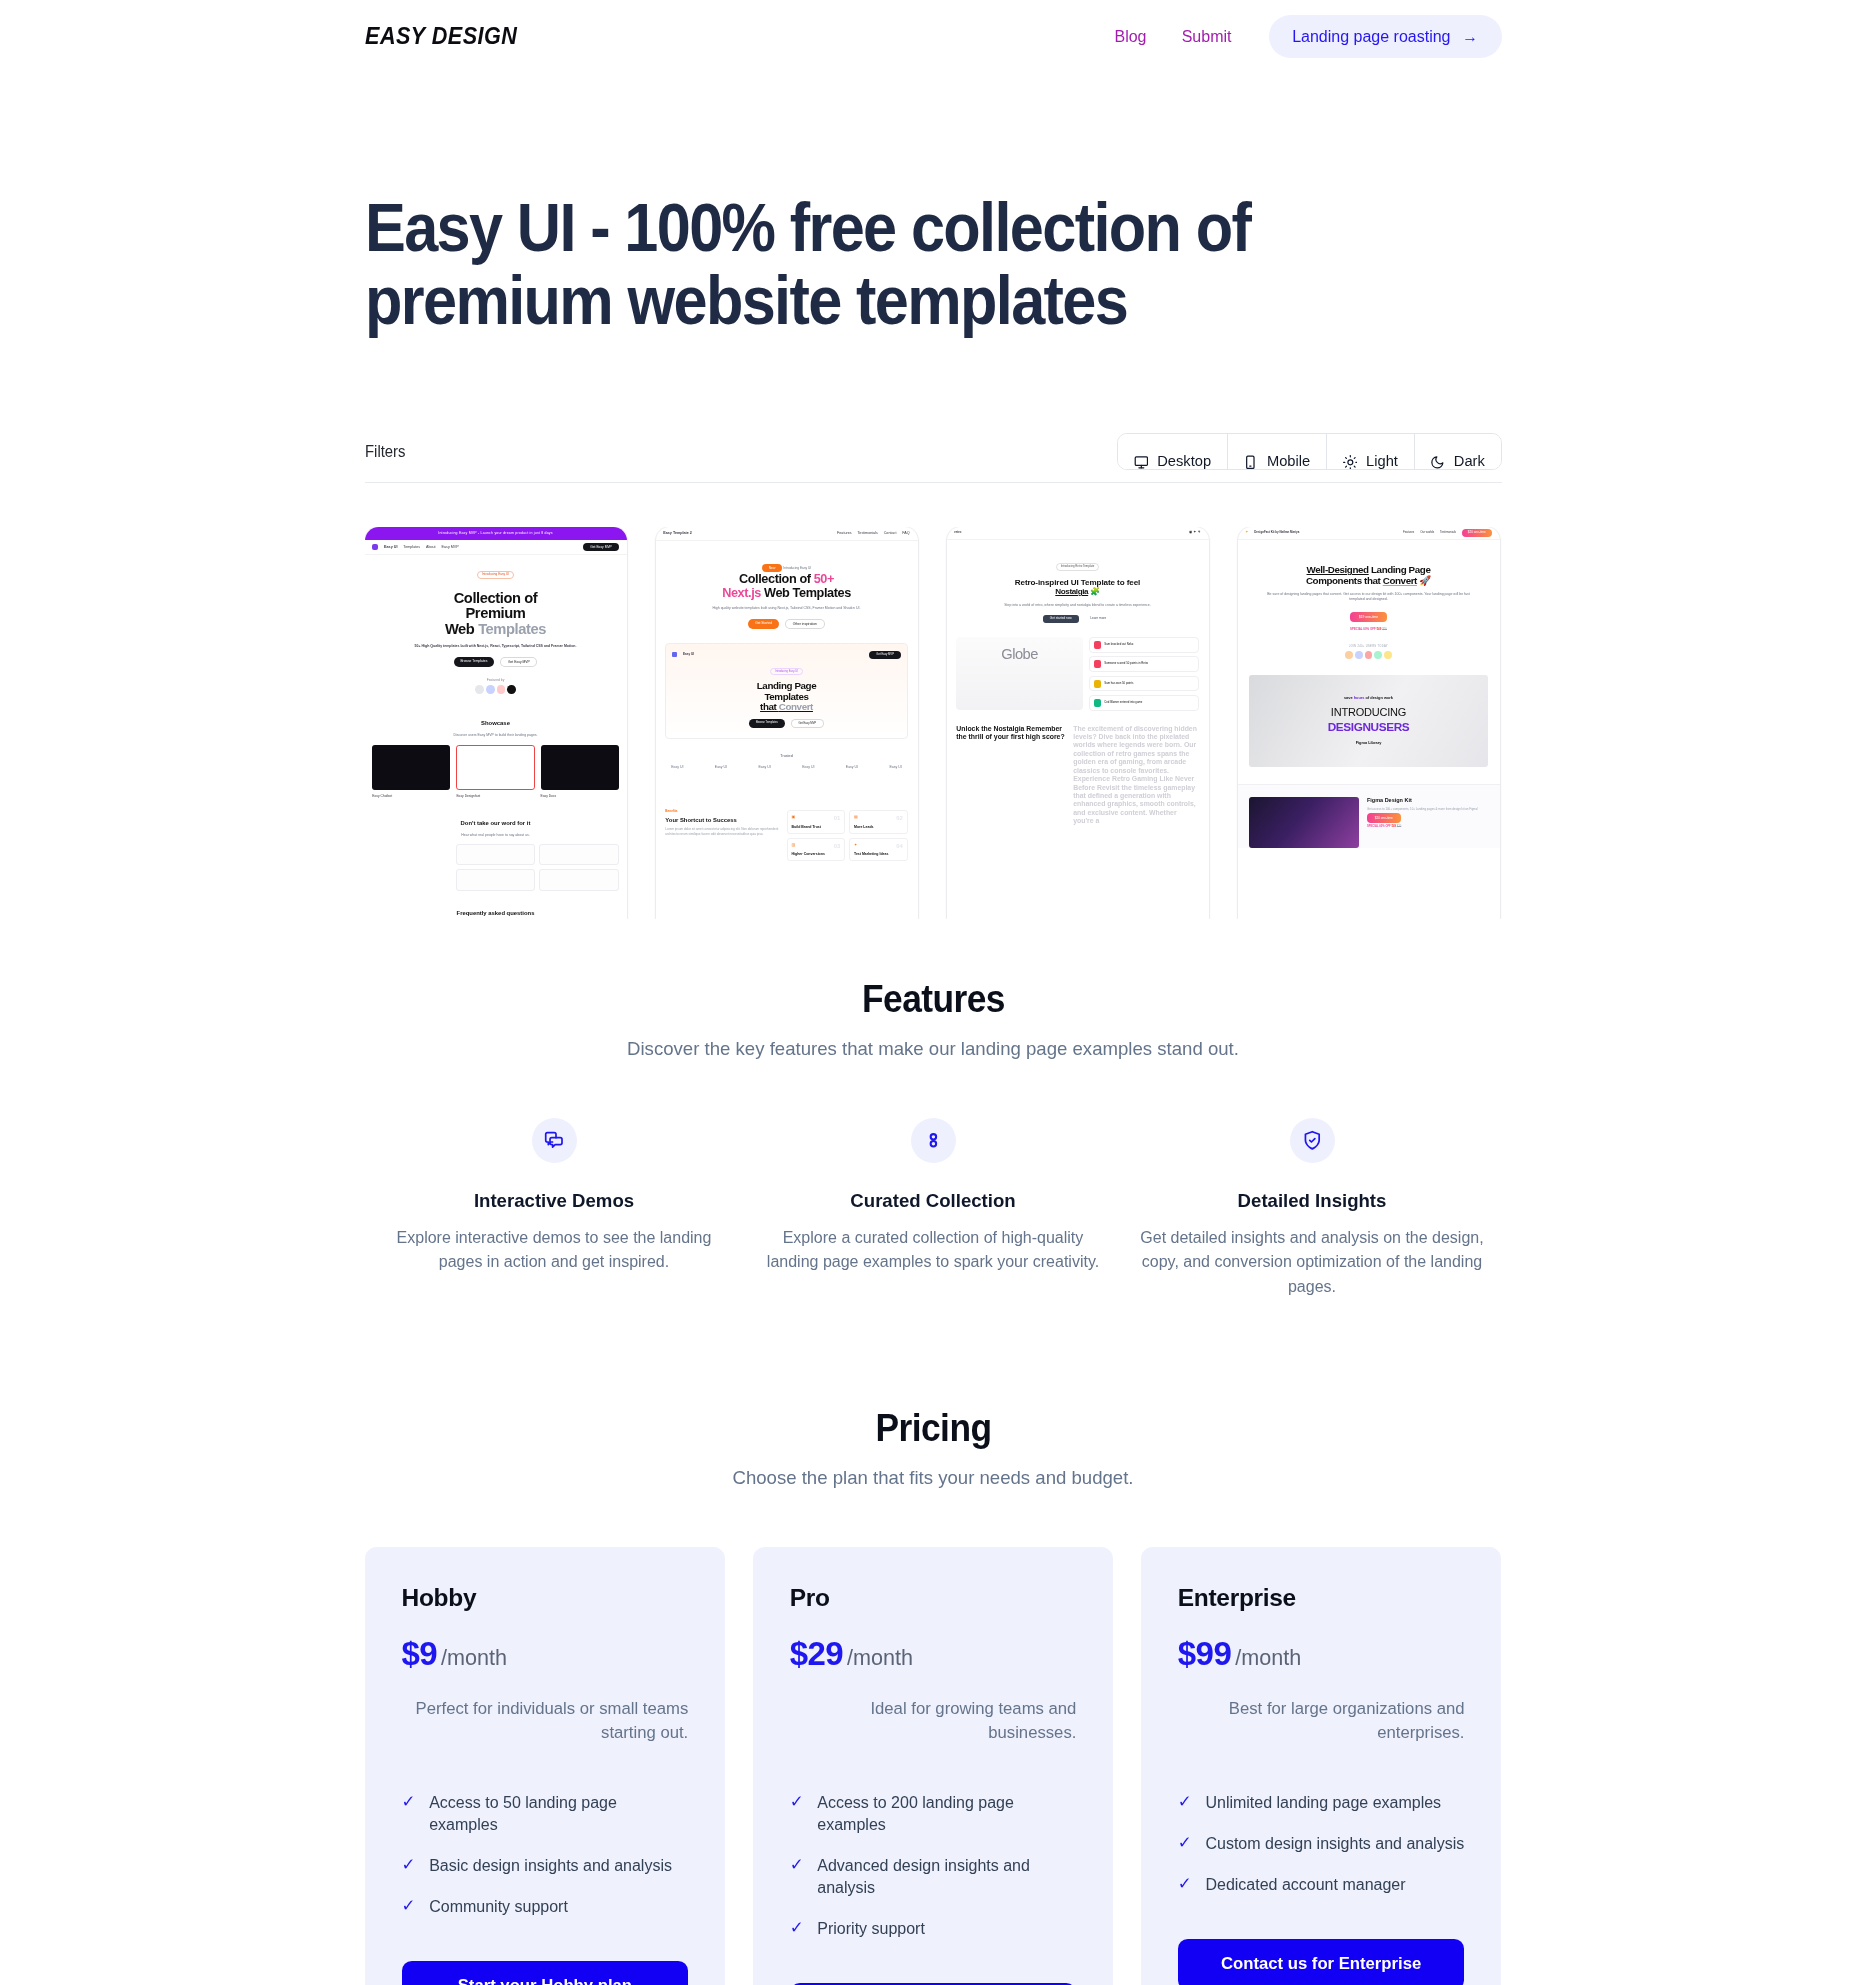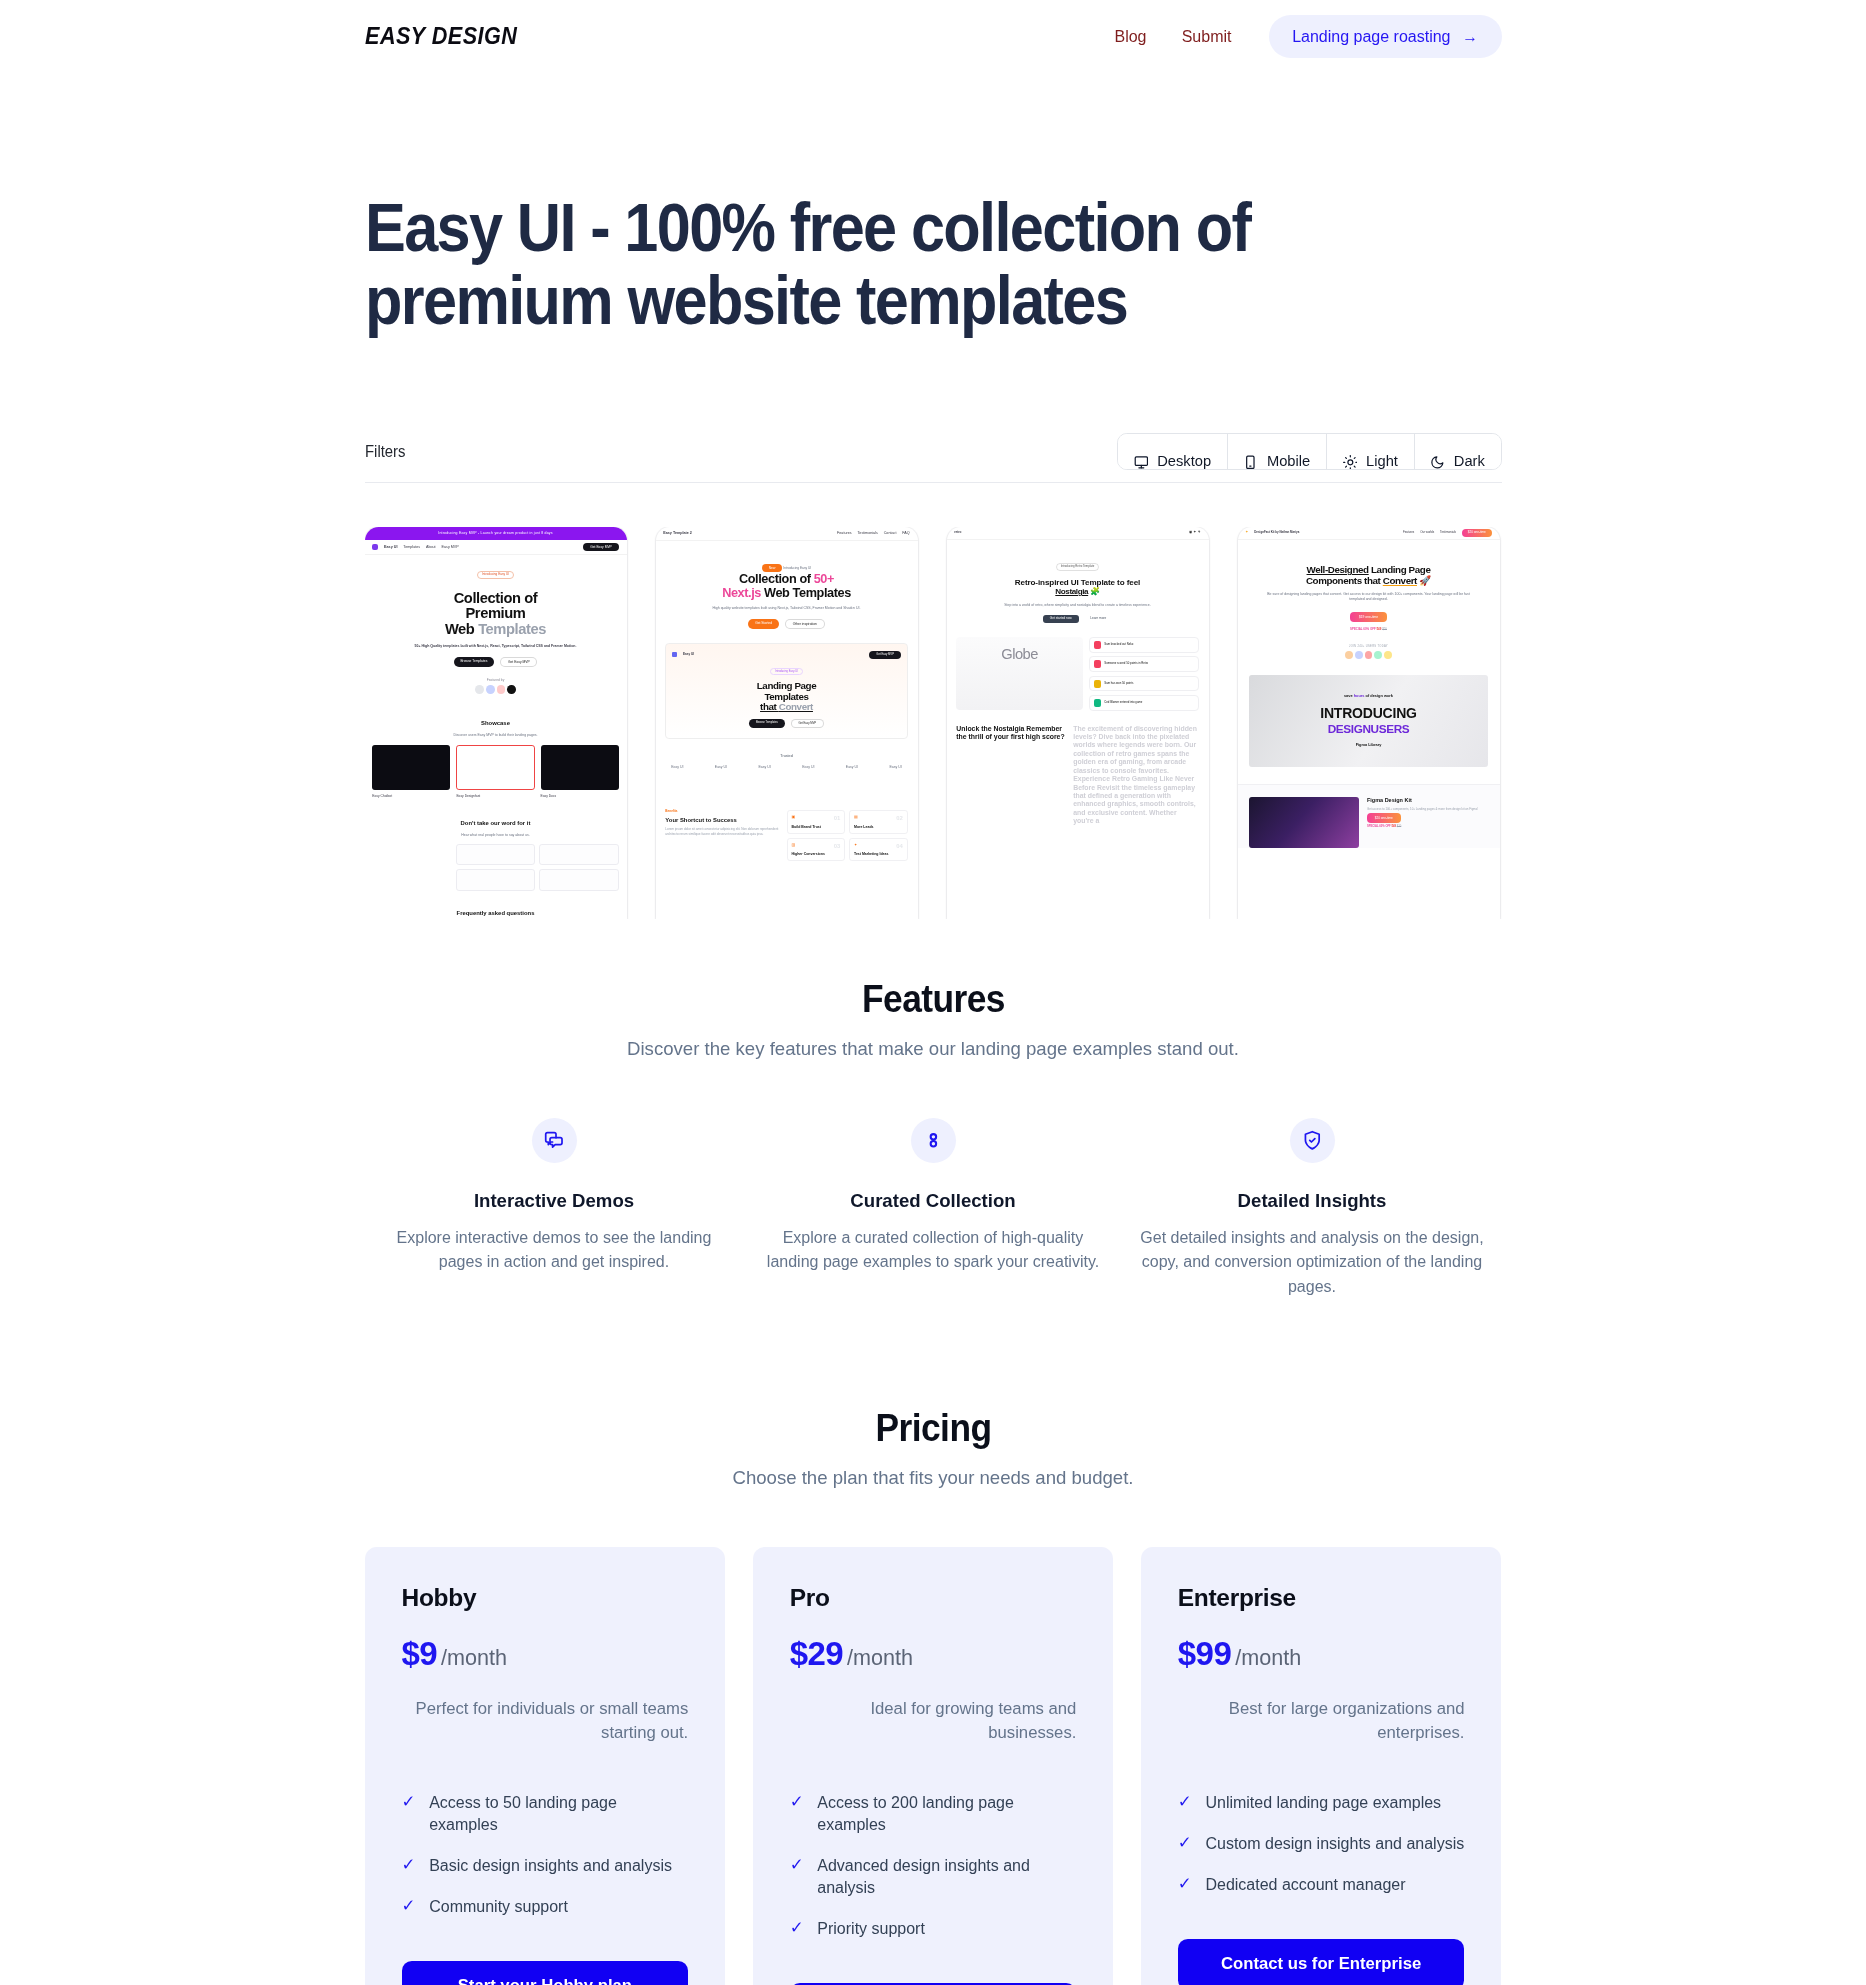--- a/index.html
+++ b/index.html
@@ -34,21 +34,21 @@
     transform-origin: left center;
     white-space: nowrap;
   }
   .nav {
     display: flex;
     align-items: center;
     gap: 0px;
   }
   .nav-link {
     font-size: 16px;
-    color: #7f1d1d;
+    color: #a21caf;
     text-decoration: none;
     padding: 0 17.6px;
     white-space: nowrap;
   }
   .nav-cta {
     margin-left: 19.6px;
     background: #eef0fe;
     color: #2516f2;
     border: none;
     border-radius: 979px;
@@ -541,21 +541,21 @@
           <div style="text-align:center;margin-top:13.7px;font-size:2.7px;color:#9ca3af;letter-spacing:0.3px;">JOIN 240+ USERS TODAY</div>
           <div style="display:flex;gap:2px;justify-content:center;margin-top:2.9px;">
             <span style="width:7.8px;height:7.8px;border-radius:50%;background:#fbcfa0;display:inline-block;"></span>
             <span style="width:7.8px;height:7.8px;border-radius:50%;background:#c7d2fe;display:inline-block;"></span>
             <span style="width:7.8px;height:7.8px;border-radius:50%;background:#fca5a5;display:inline-block;"></span>
             <span style="width:7.8px;height:7.8px;border-radius:50%;background:#a7f3d0;display:inline-block;"></span>
             <span style="width:7.8px;height:7.8px;border-radius:50%;background:#fde68a;display:inline-block;"></span>
           </div>
           <div style="margin:15.7px 11.8px 0;height:92px;border-radius:2.9px;background:linear-gradient(120deg,#d9dadd,#f1f1f3 55%,#e6e6ea);display:flex;flex-direction:column;align-items:center;justify-content:center;">
             <div style="font-size:3.9px;font-weight:700;"><span>save </span><span style="color:#6d28d9;">hours</span><span> of design work</span></div>
-            <div style="font-size:14px;font-weight:700;margin-top:5.9px;letter-spacing:-0.2px;">INTRODUCING</div>
+            <div style="font-size:11px;font-weight:400;margin-top:5.9px;letter-spacing:-0.2px;">INTRODUCING</div>
             <div style="font-size:11.8px;font-weight:700;color:#6d28d9;letter-spacing:-0.4px;"><span>DESIGN</span><span>USERS</span></div>
             <div style="font-size:3.9px;font-weight:700;margin-top:5.9px;text-align:center;">Figma Library</div>
           </div>
           <div style="margin-top:17.6px;border-top:1px solid #f0f0f3;padding:11.8px 11.8px 0;display:flex;gap:7.8px;background:#fbfbfd;">
             <div style="flex:1;height:51px;border-radius:2.9px;background:linear-gradient(130deg,#1b1530,#3b1f63 45%,#8e3fa0);"></div>
             <div style="flex:1.1;">
               <div style="font-size:5.5px;font-weight:700;">Figma Design Kit</div>
               <div style="font-size:2.9px;color:#9ca3af;margin-top:2.9px;line-height:1.45;">Get access to 100+ components, 10+ Landing pages &amp; more from design kit on Figma!</div>
               <div style="margin-top:4.9px;"><span class="pill-pink" style="padding:2.9px 7.8px;">$20 one-time</span></div>
               <div style="margin-top:3.9px;font-size:2.7px;">

